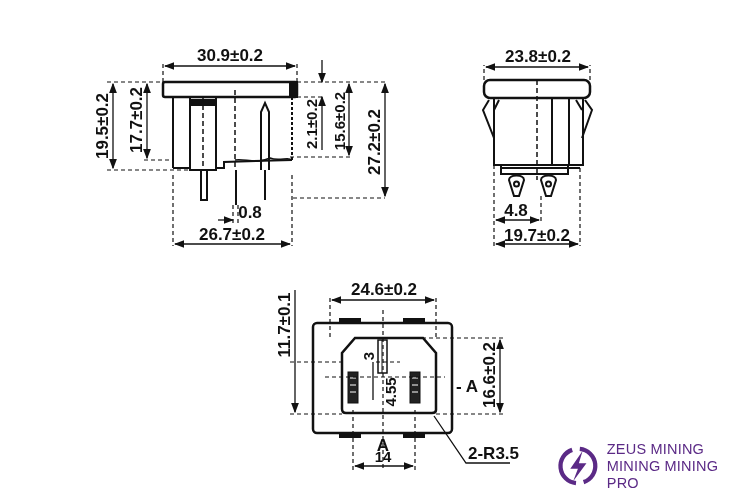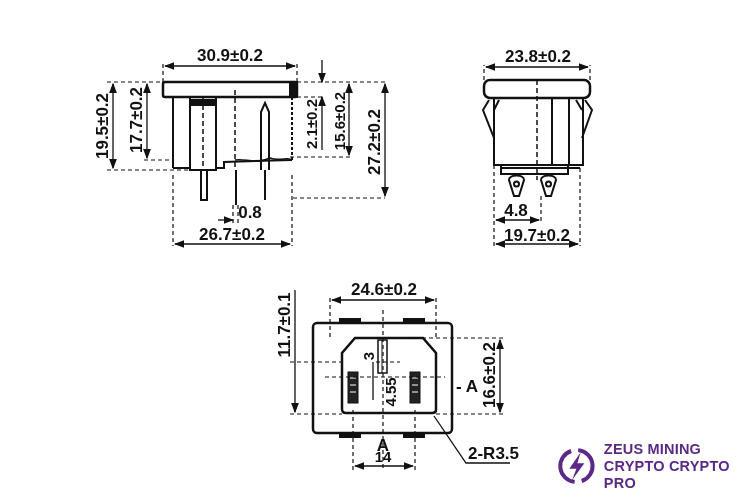--- a/index.html
+++ b/index.html
@@ -2,21 +2,21 @@
 <html><head>
 <meta charset="utf-8">
 <style>
   html,body{margin:0;padding:0;background:#ffffff;}
   body{width:750px;height:500px;position:relative;overflow:hidden;font-family:"Liberation Sans",sans-serif;}
   svg.drawing{position:absolute;left:0;top:0;}
   .dim{font-family:"Liberation Sans",sans-serif;font-weight:bold;font-size:17px;fill:#111;}
   .dim-sm{font-family:"Liberation Sans",sans-serif;font-weight:bold;font-size:15px;fill:#111;}
   .logo{position:absolute;left:557px;top:440px;width:190px;height:52px;display:flex;align-items:center;}
   .logo-icon{width:44px;height:44px;}
-  .logo-text{margin-left:8px;color:#5b2a86;font-weight:bold;font-size:14.5px;line-height:17px;letter-spacing:0.2px;}
+  .logo-text{margin-left:8px;color:#5b2a86;font-weight:normal;font-size:14.5px;line-height:17px;letter-spacing:0.2px;}
 </style>
 </head>
 <body>
 
 <svg class="drawing" width="750" height="500" viewBox="0 0 750 500" xmlns="http://www.w3.org/2000/svg">
   <defs>
     <marker id="arr" markerWidth="8" markerHeight="8" refX="7" refY="4" orient="auto-start-reverse">
       <path d="M0,1 L8,4 L0,7 Z" fill="#111"></path>
     </marker>
   </defs>
@@ -167,15 +167,15 @@
 </svg>
 
 <div class="logo">
   <svg class="logo-icon" viewBox="0 0 44 44">
     <path d="M16 5 A18 18 0 0 0 20 40" fill="none" stroke="#5b2a86" stroke-width="4.5"></path>
     <path d="M28 39 A18 18 0 0 0 24 4" fill="none" stroke="#5b2a86" stroke-width="4.5"></path>
     <path d="M27 6 L14 25 L22 25 L17 38 L31 19 L23 19 Z" fill="#5b2a86"></path>
   </svg>
   <div class="logo-text">
     <div>ZEUS MINING</div>
-    <div>CRYPTO CRYPTO PRO</div>
+    <div>MINING MINING PRO</div>
   </div>
 </div>
 
 </body></html>

